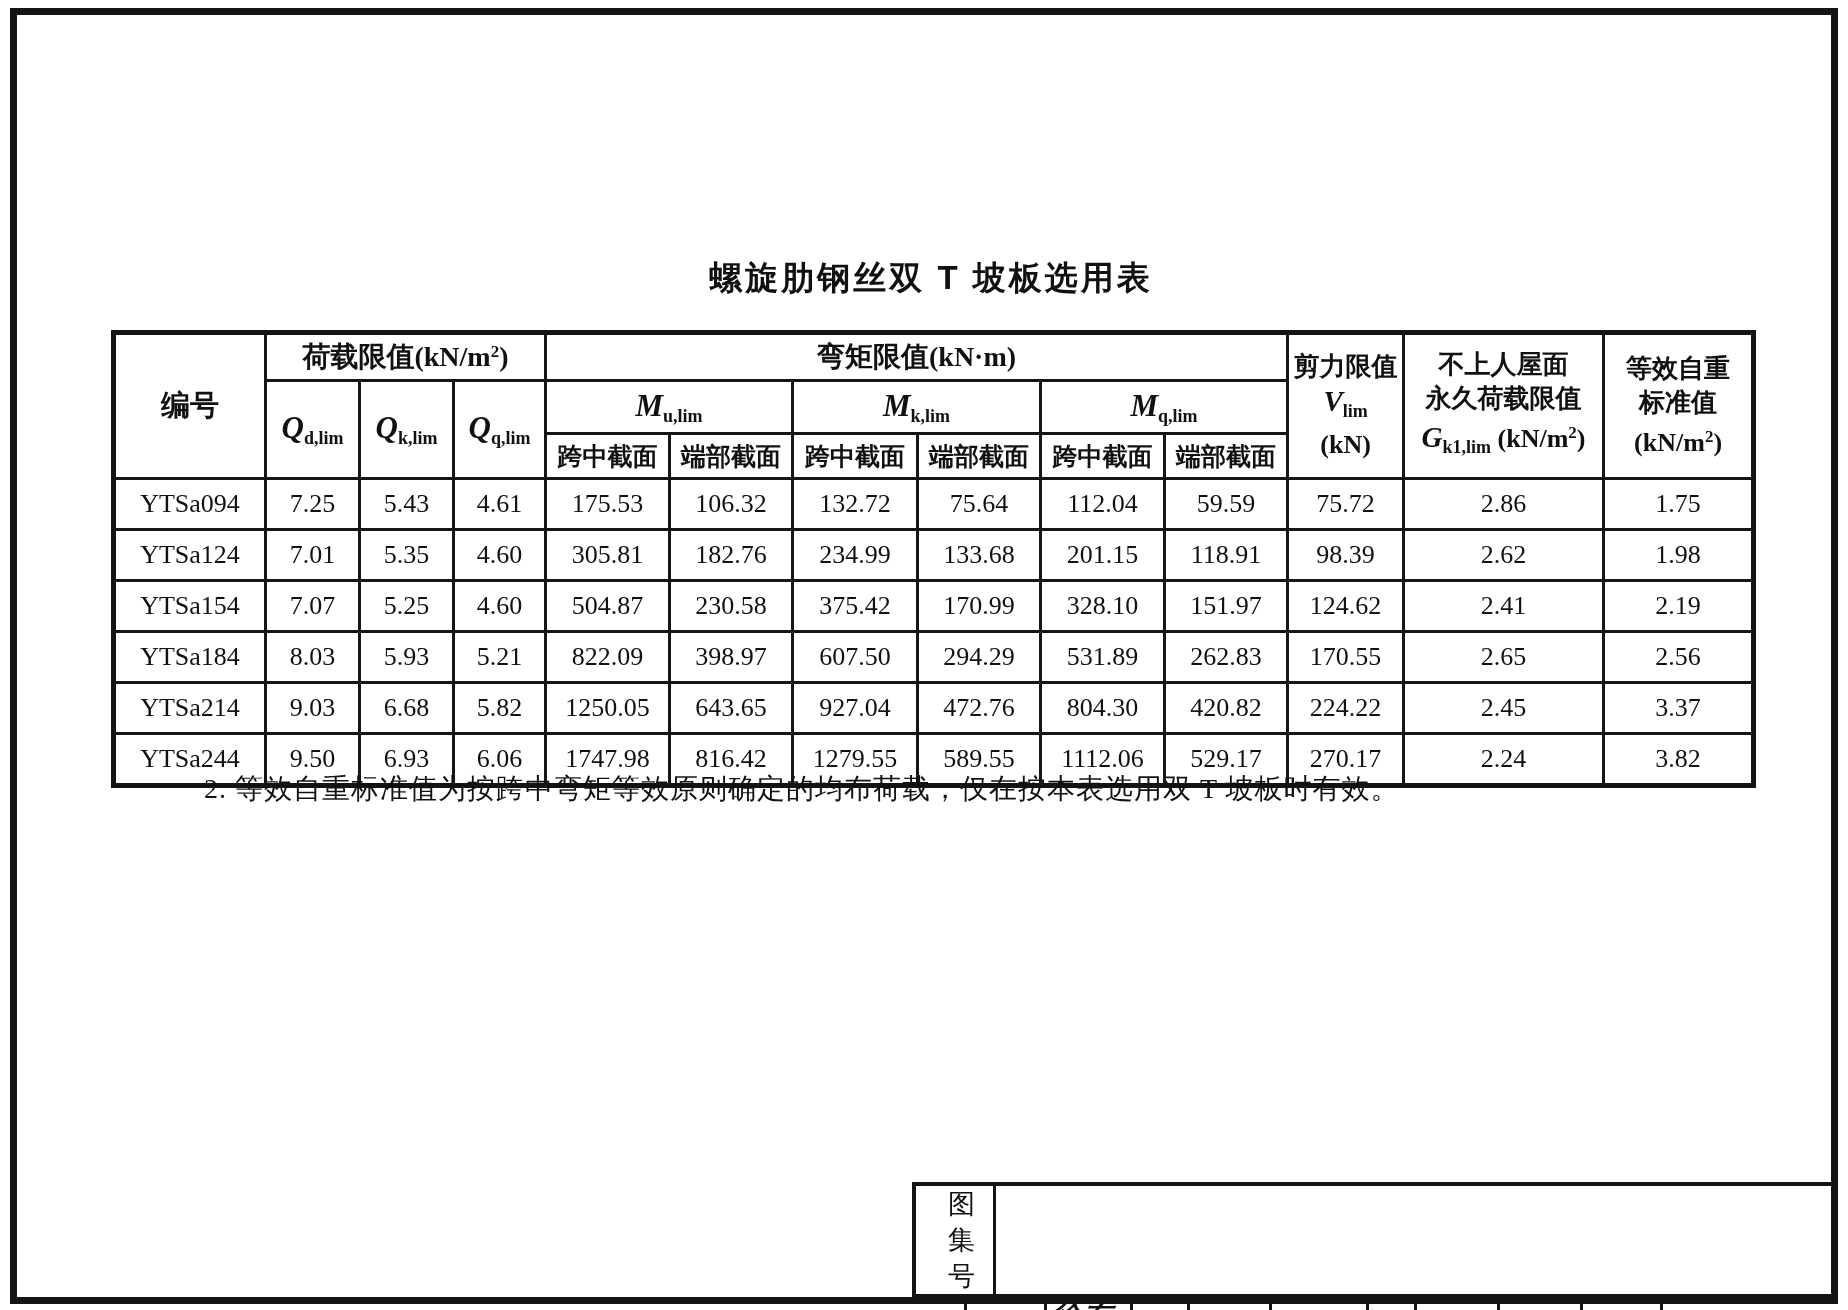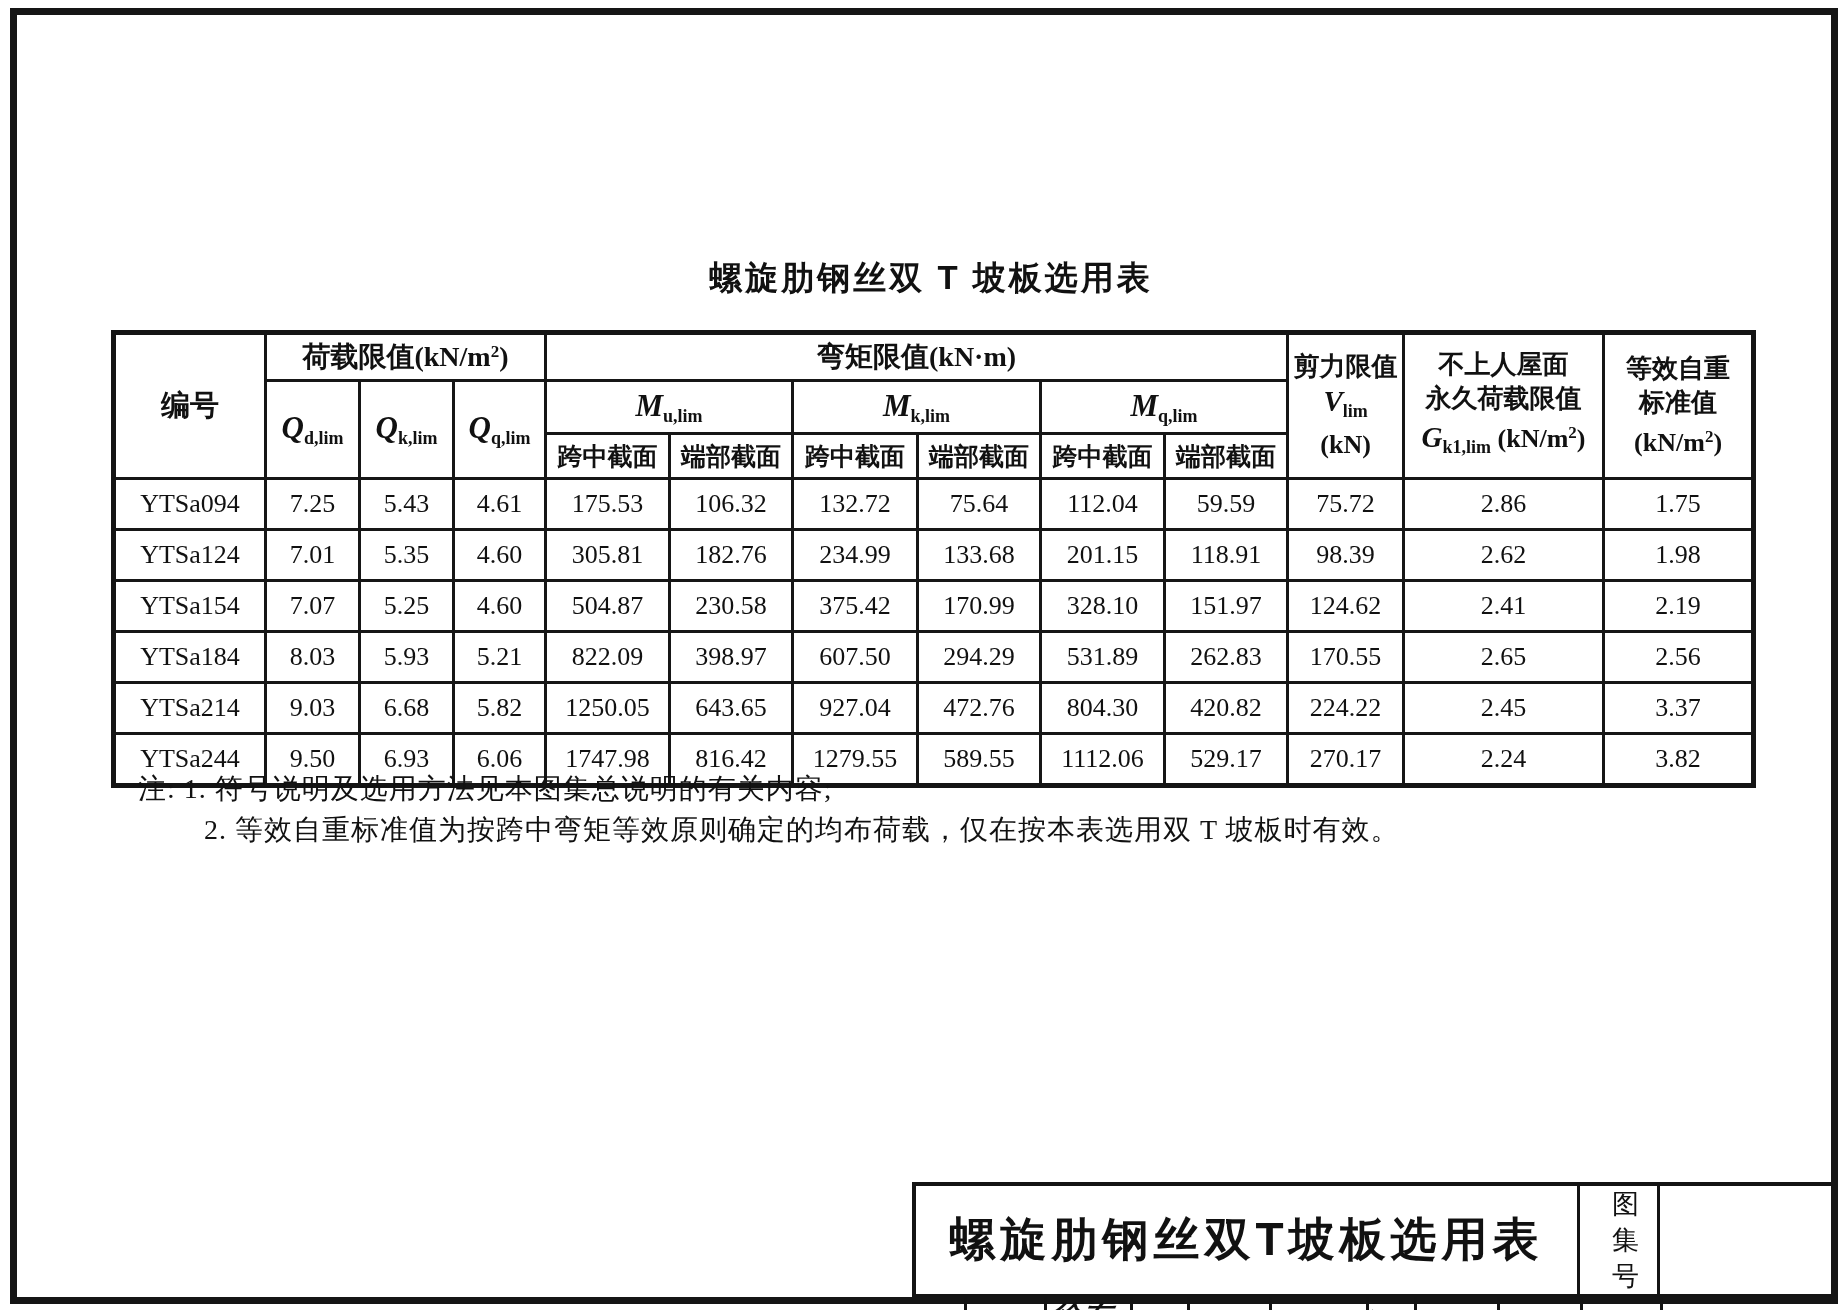--- a/index.html
+++ b/index.html
@@ -225,27 +225,25 @@
       <td>1112.06</td>
       <td>529.17</td>
       <td>270.17</td>
       <td>2.24</td>
       <td>3.82</td>
     </tr>
   </tbody>
 </table>
 
 <div class="notes">
-  <div><span>注:</span> <span>1. 符号说明及选用方法见本图集总说明的有关内容;</span></div>
   <div class="indent">2. 等效自重标准值为按跨中弯矩等效原则确定的均布荷载，仅在按本表选用双 T 坡板时有效。</div>
 </div>
 
 <div class="title-block">
   <div class="tb-row1">
-    <div class="tb-cell tb-main-title">螺旋肋钢丝双T坡板选用表</div>
     <div class="tb-cell tb-atlas-label">图集号</div>
   </div>
   <div class="tb-row2">
     <div class="tb-cell tb-c1">审核</div>
     <div class="tb-cell tb-c2">徐有邻</div>
     <div class="tb-cell tb-c3">
         <span class="sig">徐有邻</span>
       </div>
     <div class="tb-cell tb-c4">校对</div>
     <div class="tb-cell tb-c5">王晓锋</div>

